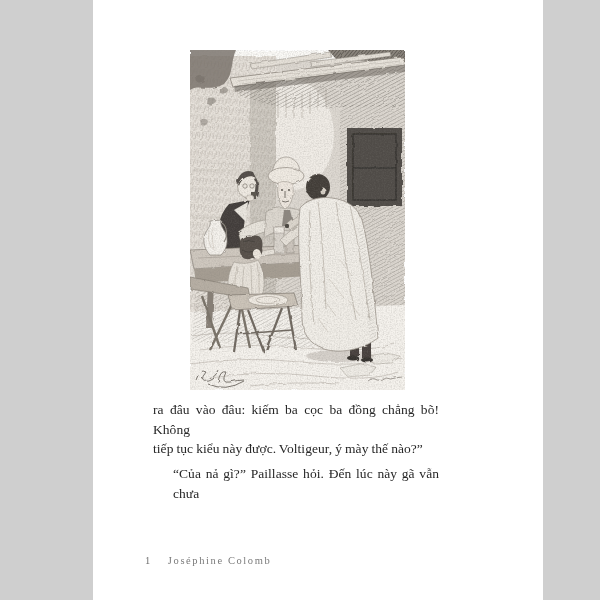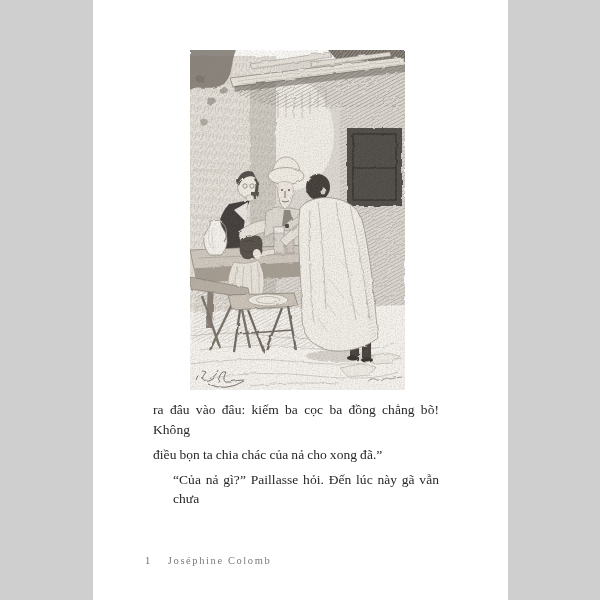--- a/index.html
+++ b/index.html
@@ -3,21 +3,21 @@
 <meta charset="utf-8">
 <style>
   html,body{margin:0;padding:0;}
   body{
     width:600px;height:600px;overflow:hidden;
     background:#cfcfcf;
     font-family:"Liberation Serif","DejaVu Serif",serif;
   }
   .backdrop{position:relative;width:600px;height:600px;background:#cfcfcf;}
   .page{
-    position:absolute;left:93px;top:0;width:415px;height:600px;
+    position:absolute;left:93px;top:0;width:450px;height:600px;
     background:#ffffff;
   }
   .illustration{
     position:absolute;left:97px;top:50px;width:215px;height:340px;
   }
   .text-block{
     position:absolute;left:60px;top:400px;width:286px;
     font-size:13.5px;line-height:19.6px;color:#272727;
     word-spacing:-0.4px;letter-spacing:0.05px;
   }
@@ -201,23 +201,23 @@
           </g>
         </g>
 
         <rect width="215" height="340" filter="url(#grain)" opacity="0.3"></rect>
       </svg>
     </div>
 
     <div class="text-block">
       <div class="para">
         <div class="ln fill">ra đâu vào đâu: kiếm ba cọc ba đồng chẳng bõ! Không</div>
+        <div class="ln">tiếp tục kiểu này được. Voltigeur, ý mày thế nào?”</div>
       </div>
       <div class="para">
-        <div class="ln">điều bọn ta chia chác của nả cho xong đã.”</div>
       </div>
       <div class="para">
         <div class="ln fill indent">“Của nả gì?” Paillasse hỏi. Đến lúc này gã vẫn chưa</div>
 
       </div>
     </div>
 
     <div class="footer">
       <span class="pagenum">1</span>
       <span class="runtitle">Joséphine Colomb</span>

